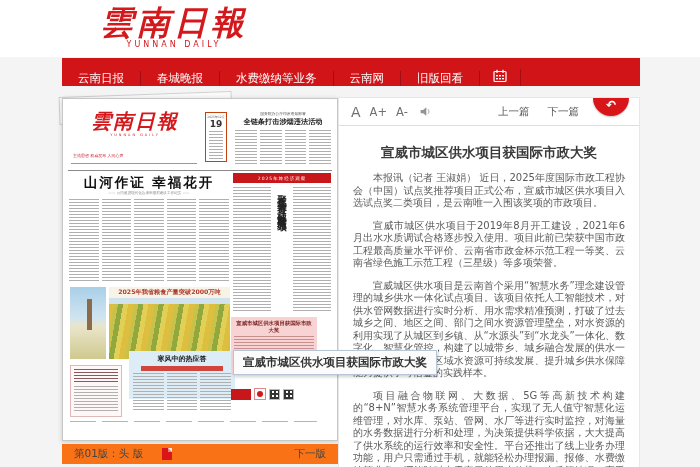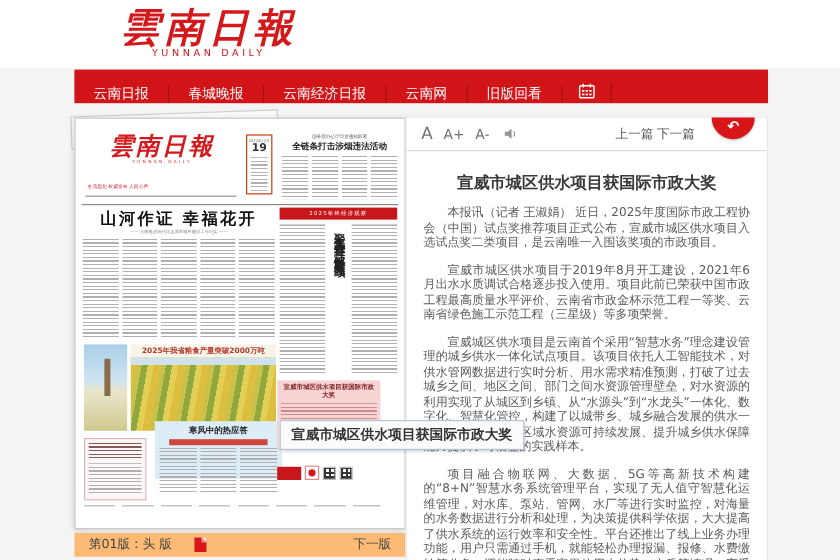--- a/index.html
+++ b/index.html
@@ -76,32 +76,32 @@
   .qr-row { position:absolute; left:168px; top:288px; height:14px; display:flex; align-items:center; gap:3px; }
   .tag-red { width:20px; height:11px; background:#c8171b; }
   .tag-stamp { width:12px; height:12px; border:1px solid #dd8a8a; background:#fff; display:flex; align-items:center; justify-content:center; }
   .tag-stamp i { display:block; width:6px; height:6px; border-radius:50%; background:#d8161a; }
   .qr { width:11px; height:11px; border:1px solid #bbb; background:repeating-linear-gradient(90deg,#333 0 2px,transparent 2px 4px),repeating-linear-gradient(0deg,#333 0 2px,#fff 2px 4px); }
   .foot-strip { position:absolute; left:7px; top:320px; width:247px; height:5px; background-image:repeating-linear-gradient(to right,#b5b5b5 0 26px,transparent 26px 32px); background-size:100% 1px; background-repeat:no-repeat; background-position:0 2px; }
 
   .tx { background-image:repeating-linear-gradient(to bottom,#b0b0b0 0,#b0b0b0 1px,transparent 1px,transparent 3px); }
 
   
-  .page-bar { position:absolute; left:62px; top:444px; width:276px; height:20px; background:#fdba74; display:flex; align-items:center; font-size:10.5px; color:#444; padding:0 12px;gap:14px; }
+  .page-bar { position:absolute; left:62px; top:444px; width:276px; height:20px; background:#f97316; display:flex; align-items:center; font-size:10.5px; color:#444; padding:0 12px;gap:14px; }
   .pdf-ic { position:relative; width:10px; height:12px; background:#d8161a; margin-left:5px; display:inline-block; }
   .pdf-ic::after { content:""; position:absolute; right:0; top:0; width:0; height:0; border:2.5px solid; border-color:#ececec #ececec #ef7a7a #ef7a7a; }
   .next-page { margin-left:auto; cursor:pointer; }
 
   
   .article-panel { position:absolute; left:338px; top:97px; width:302px; height:370px; background:#fff; border:1px solid #e7e7e7; border-bottom:none; }
   .toolbar { position:relative; height:28px; border-bottom:1px solid #dedede; display:flex; align-items:center; padding:0 12px; color:#707070; }
   .tb-font { font-size:14px; margin-right:9px; cursor:pointer; }
   .tb-font.small { font-size:11.5px; }
   .tb-audio { margin-left:2px; cursor:pointer; display:flex; align-items:center; }
-  .tb-nav { margin-left:auto; margin-right:48px; font-size:10.5px; color:#555; display:flex; gap:3px; }
+  .tb-nav { margin-left:auto; margin-right:48px; font-size:10.5px; color:#555; display:flex; gap:18px; }
   .tb-nav span { cursor:pointer; }
   .back-btn { position:absolute; right:10px; top:0; width:36px; height:18px; background:#d8161a; border-radius:0 0 18px 18px; color:#fff; font-size:12px; font-weight:bold; text-align:center; line-height:15px; cursor:pointer; box-shadow:0 1px 2px rgba(0,0,0,.25); }
   .article-title { margin-top:18px; text-align:center; font-size:13.5px; font-weight:bold; color:#3a3a3a; }
   .article-body { padding:10px 14px 0; }
   .article-body p { font-size:10px; color:#5a5a5a; line-height:12.5px; text-indent:2em; text-align:justify; margin-bottom:10px; }
 
   
   .tooltip { position:absolute; left:233px; top:350px; height:25px; padding:0 9px; background:#fbfbfb; border:1px solid #b7c5d6; box-shadow:1px 2px 3px rgba(0,0,0,.18); display:flex; align-items:center; font-size:11.5px; font-weight:bold; color:#333; z-index:50; white-space:nowrap; }
 </style>
 </head>
@@ -112,21 +112,21 @@
   <div class="site-header">
     <div class="logo">
       <div class="logo-cn">雲南日報</div>
       <div class="logo-en">YUNNAN DAILY</div>
     </div>
   </div>
 
   <div class="navbar">
     <div class="nav-item">云南日报</div>
     <div class="nav-item">春城晚报</div>
-    <div class="nav-item">云南经济日报</div>
+    <div class="nav-item">水费缴纳等业务</div>
     <div class="nav-item">云南网</div>
     <div class="nav-item">旧版回看</div>
     <div class="nav-item icon-cell">
       <span>
         <svg width="14" height="14" viewBox="0 0 14 14">
           <rect x="1" y="2.5" width="12" height="10" rx="1" fill="none" stroke="#fff" stroke-width="1.2"></rect>
           <line x1="4" y1="0.8" x2="4" y2="4" stroke="#fff" stroke-width="1.2"></line>
           <line x1="10" y1="0.8" x2="10" y2="4" stroke="#fff" stroke-width="1.2"></line>
           <rect x="3" y="6" width="2" height="1.4" fill="#fff"></rect>
             <rect x="6" y="6" width="2" height="1.4" fill="#fff"></rect>

